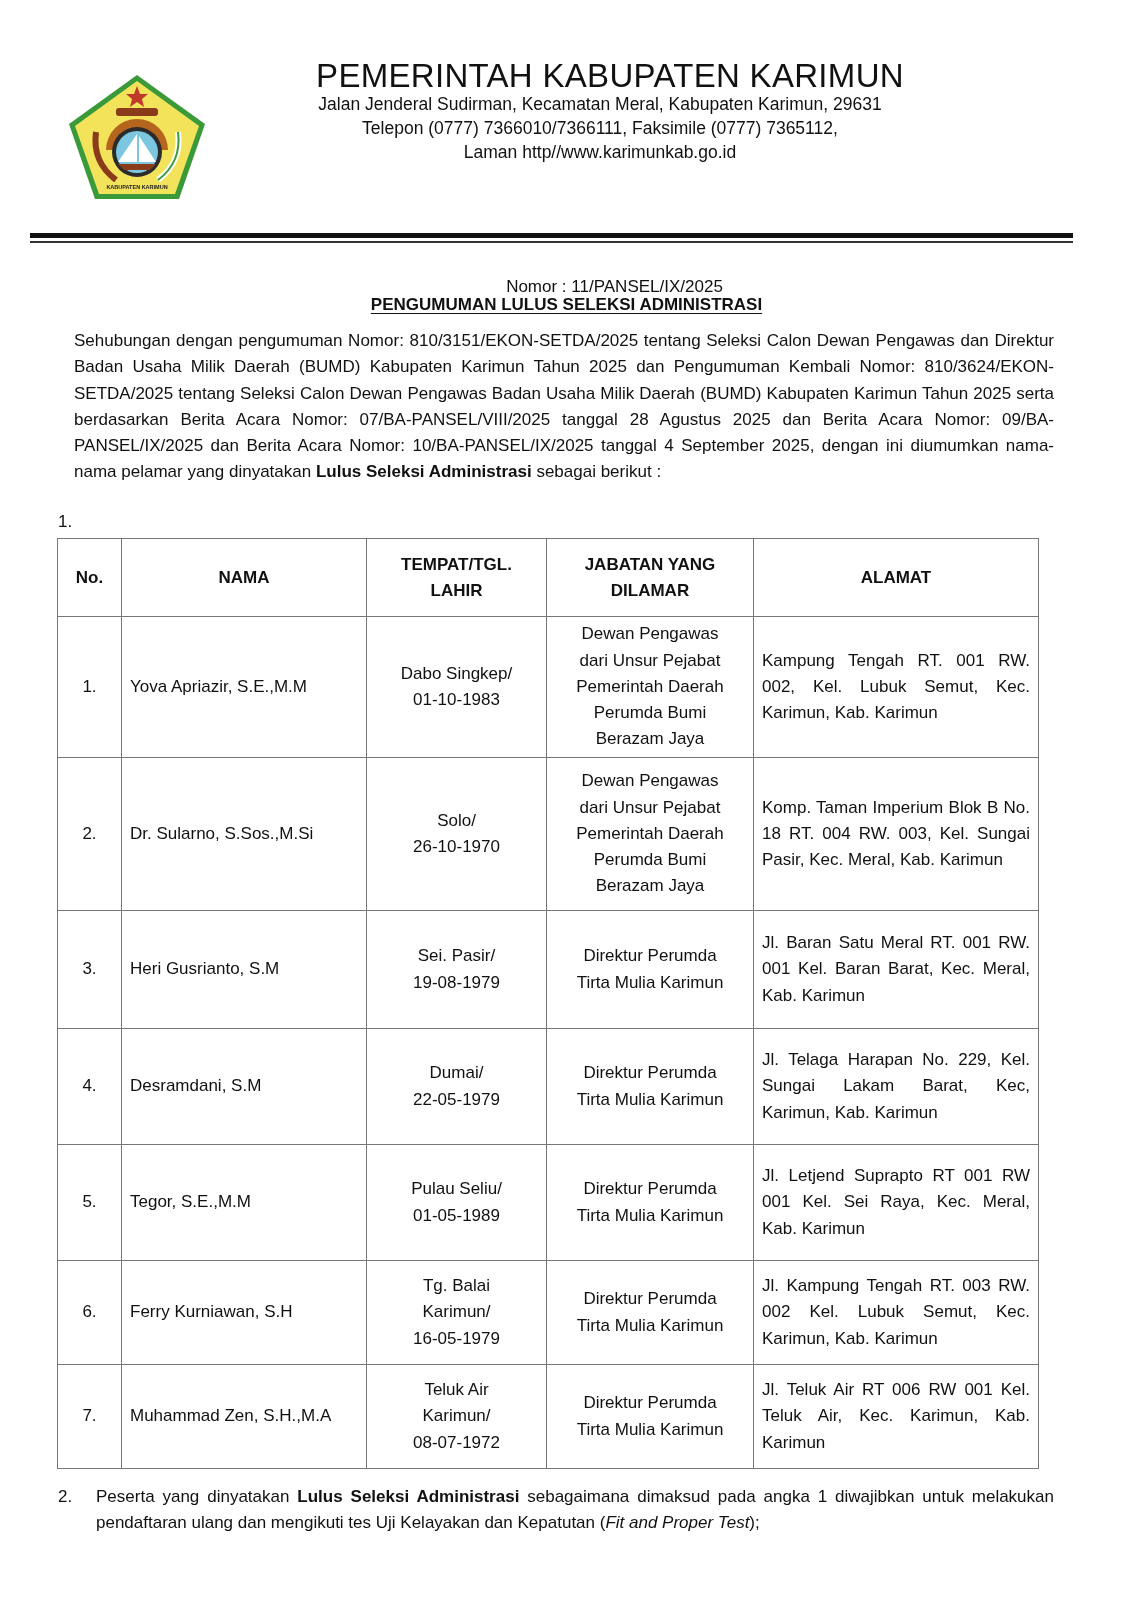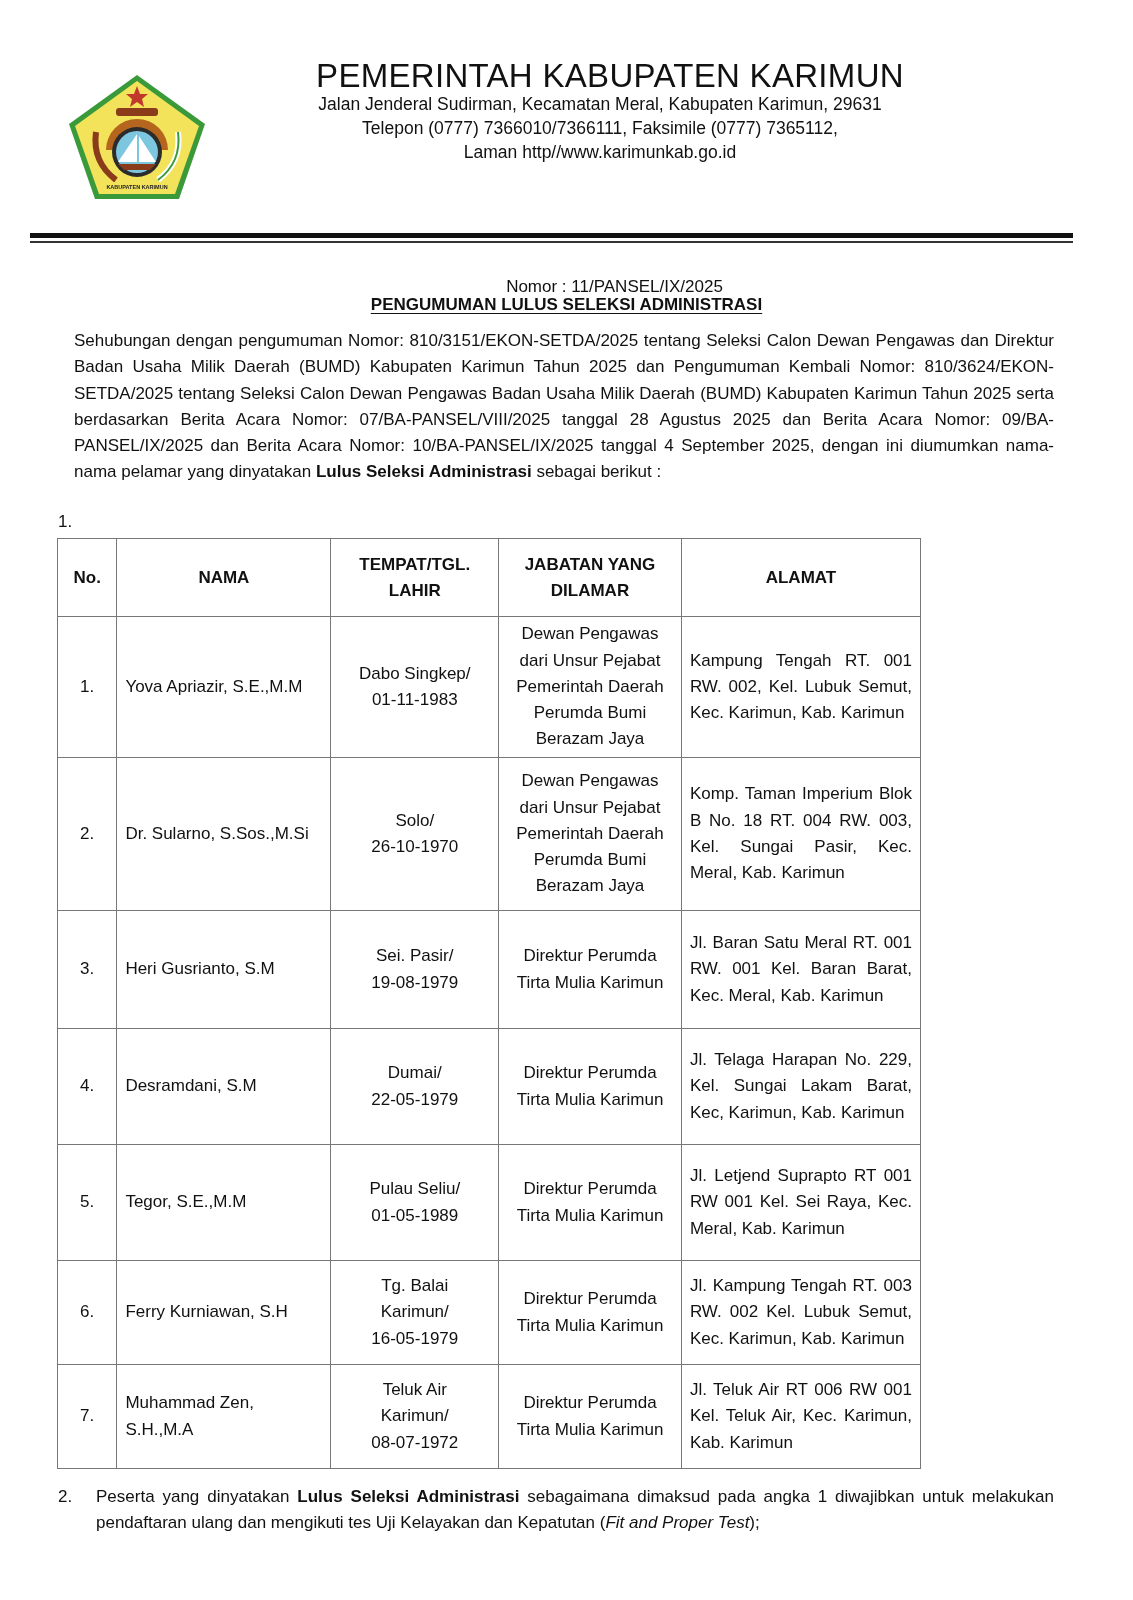--- a/index.html
+++ b/index.html
@@ -17,21 +17,21 @@
   .title { position: absolute; left: 0; width: 1133px; top: 248px; text-align: center; font-size: 17px; font-weight: bold; margin-top: 47px; }
   .title span { text-decoration: underline; text-underline-offset: 3px; }
   .nomor { position: absolute; left: 0; width: 1133px; top: 277px; text-align: center; font-size: 17px; padding-left: 48px; }
   .para {
     position: absolute; left: 74px; top: 328px; width: 980px;
     font-size: 17px; line-height: 26.3px; text-align: justify;
   }
   .para b { font-weight: bold; }
   .num1 { position: absolute; left: 58px; top: 512px; font-size: 17px; }
   table {
-    position: absolute; left: 57px; top: 538px; width: 864px;
+    position: absolute; left: 57px; top: 538px; width: 982px;
     border-collapse: collapse; font-size: 17px;
   }
   th, td { border: 1.5px solid #777; padding: 0 8px; }
   th { font-weight: bold; line-height: 26px; height: 77px; text-align: center; }
   td { line-height: 26.3px; vertical-align: middle; }
   td.c { text-align: center; margin-left: 44px; }
   td.addr { text-align: justify; text-align-last: left; }
   .note {
     position: absolute; left: 58px; top: 1484px; width: 958px;
     font-size: 17px; line-height: 26.3px; text-align: justify;
@@ -90,21 +90,21 @@
       <th>NAMA</th>
       <th><span>TEMPAT/TGL.</span><br><span>LAHIR</span></th>
       <th><span>JABATAN YANG</span><br><span>DILAMAR</span></th>
       <th>ALAMAT</th>
     </tr>
   </thead>
   <tbody>
     <tr style="height:141px">
       <td class="c">1.</td>
       <td>Yova Apriazir, S.E.,M.M</td>
-      <td class="c"><span>Dabo Singkep/</span><br><span>01-11-1983</span></td>
+      <td class="c"><span>Dabo Singkep/</span><br><span>01-10-1983</span></td>
       <td class="c"><span>Dewan Pengawas</span><br><span>dari Unsur Pejabat</span><br><span>Pemerintah Daerah</span><br><span>Perumda Bumi</span><br><span>Berazam Jaya</span></td>
       <td class="addr">Kampung Tengah RT. 001 RW. 002, Kel. Lubuk Semut, Kec. Karimun, Kab. Karimun</td>
     </tr>
     <tr style="height:153px">
       <td class="c">2.</td>
       <td>Dr. Sularno, S.Sos.,M.Si</td>
       <td class="c"><span>Solo/</span><br><span>26-10-1970</span></td>
       <td class="c"><span>Dewan Pengawas</span><br><span>dari Unsur Pejabat</span><br><span>Pemerintah Daerah</span><br><span>Perumda Bumi</span><br><span>Berazam Jaya</span></td>
       <td class="addr">Komp. Taman Imperium Blok B No. 18 RT. 004 RW. 003, Kel. Sungai Pasir, Kec. Meral, Kab. Karimun</td>
     </tr>

